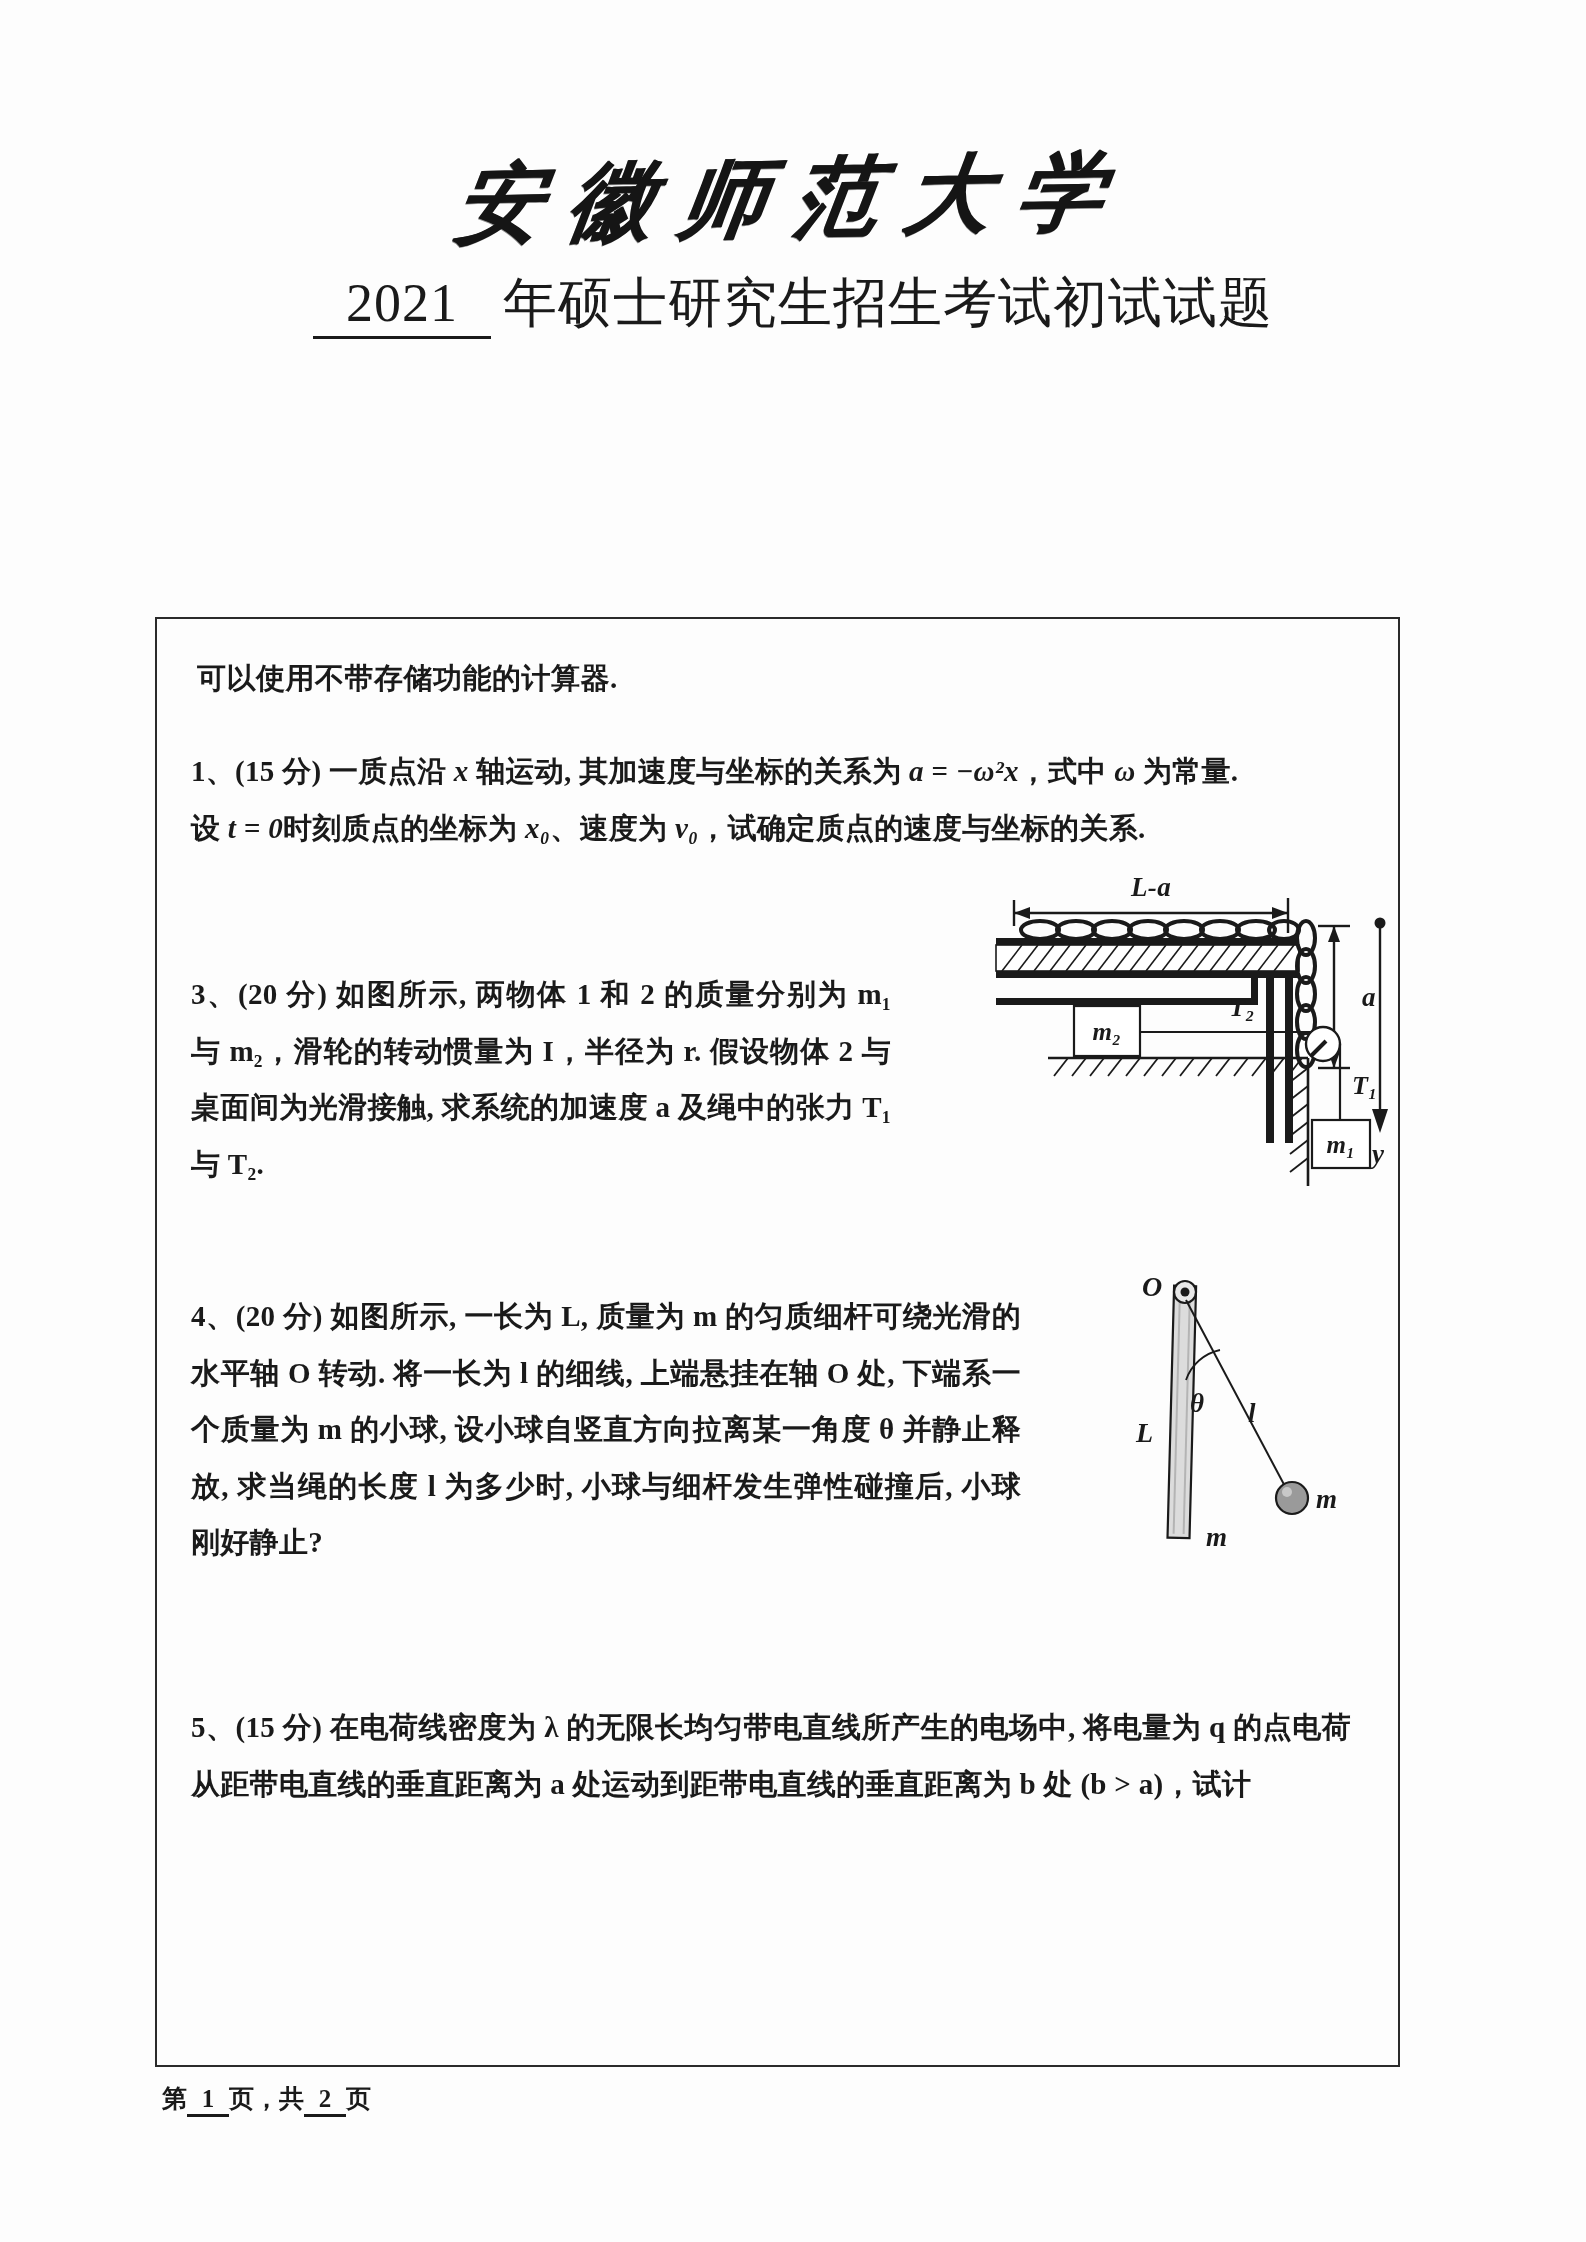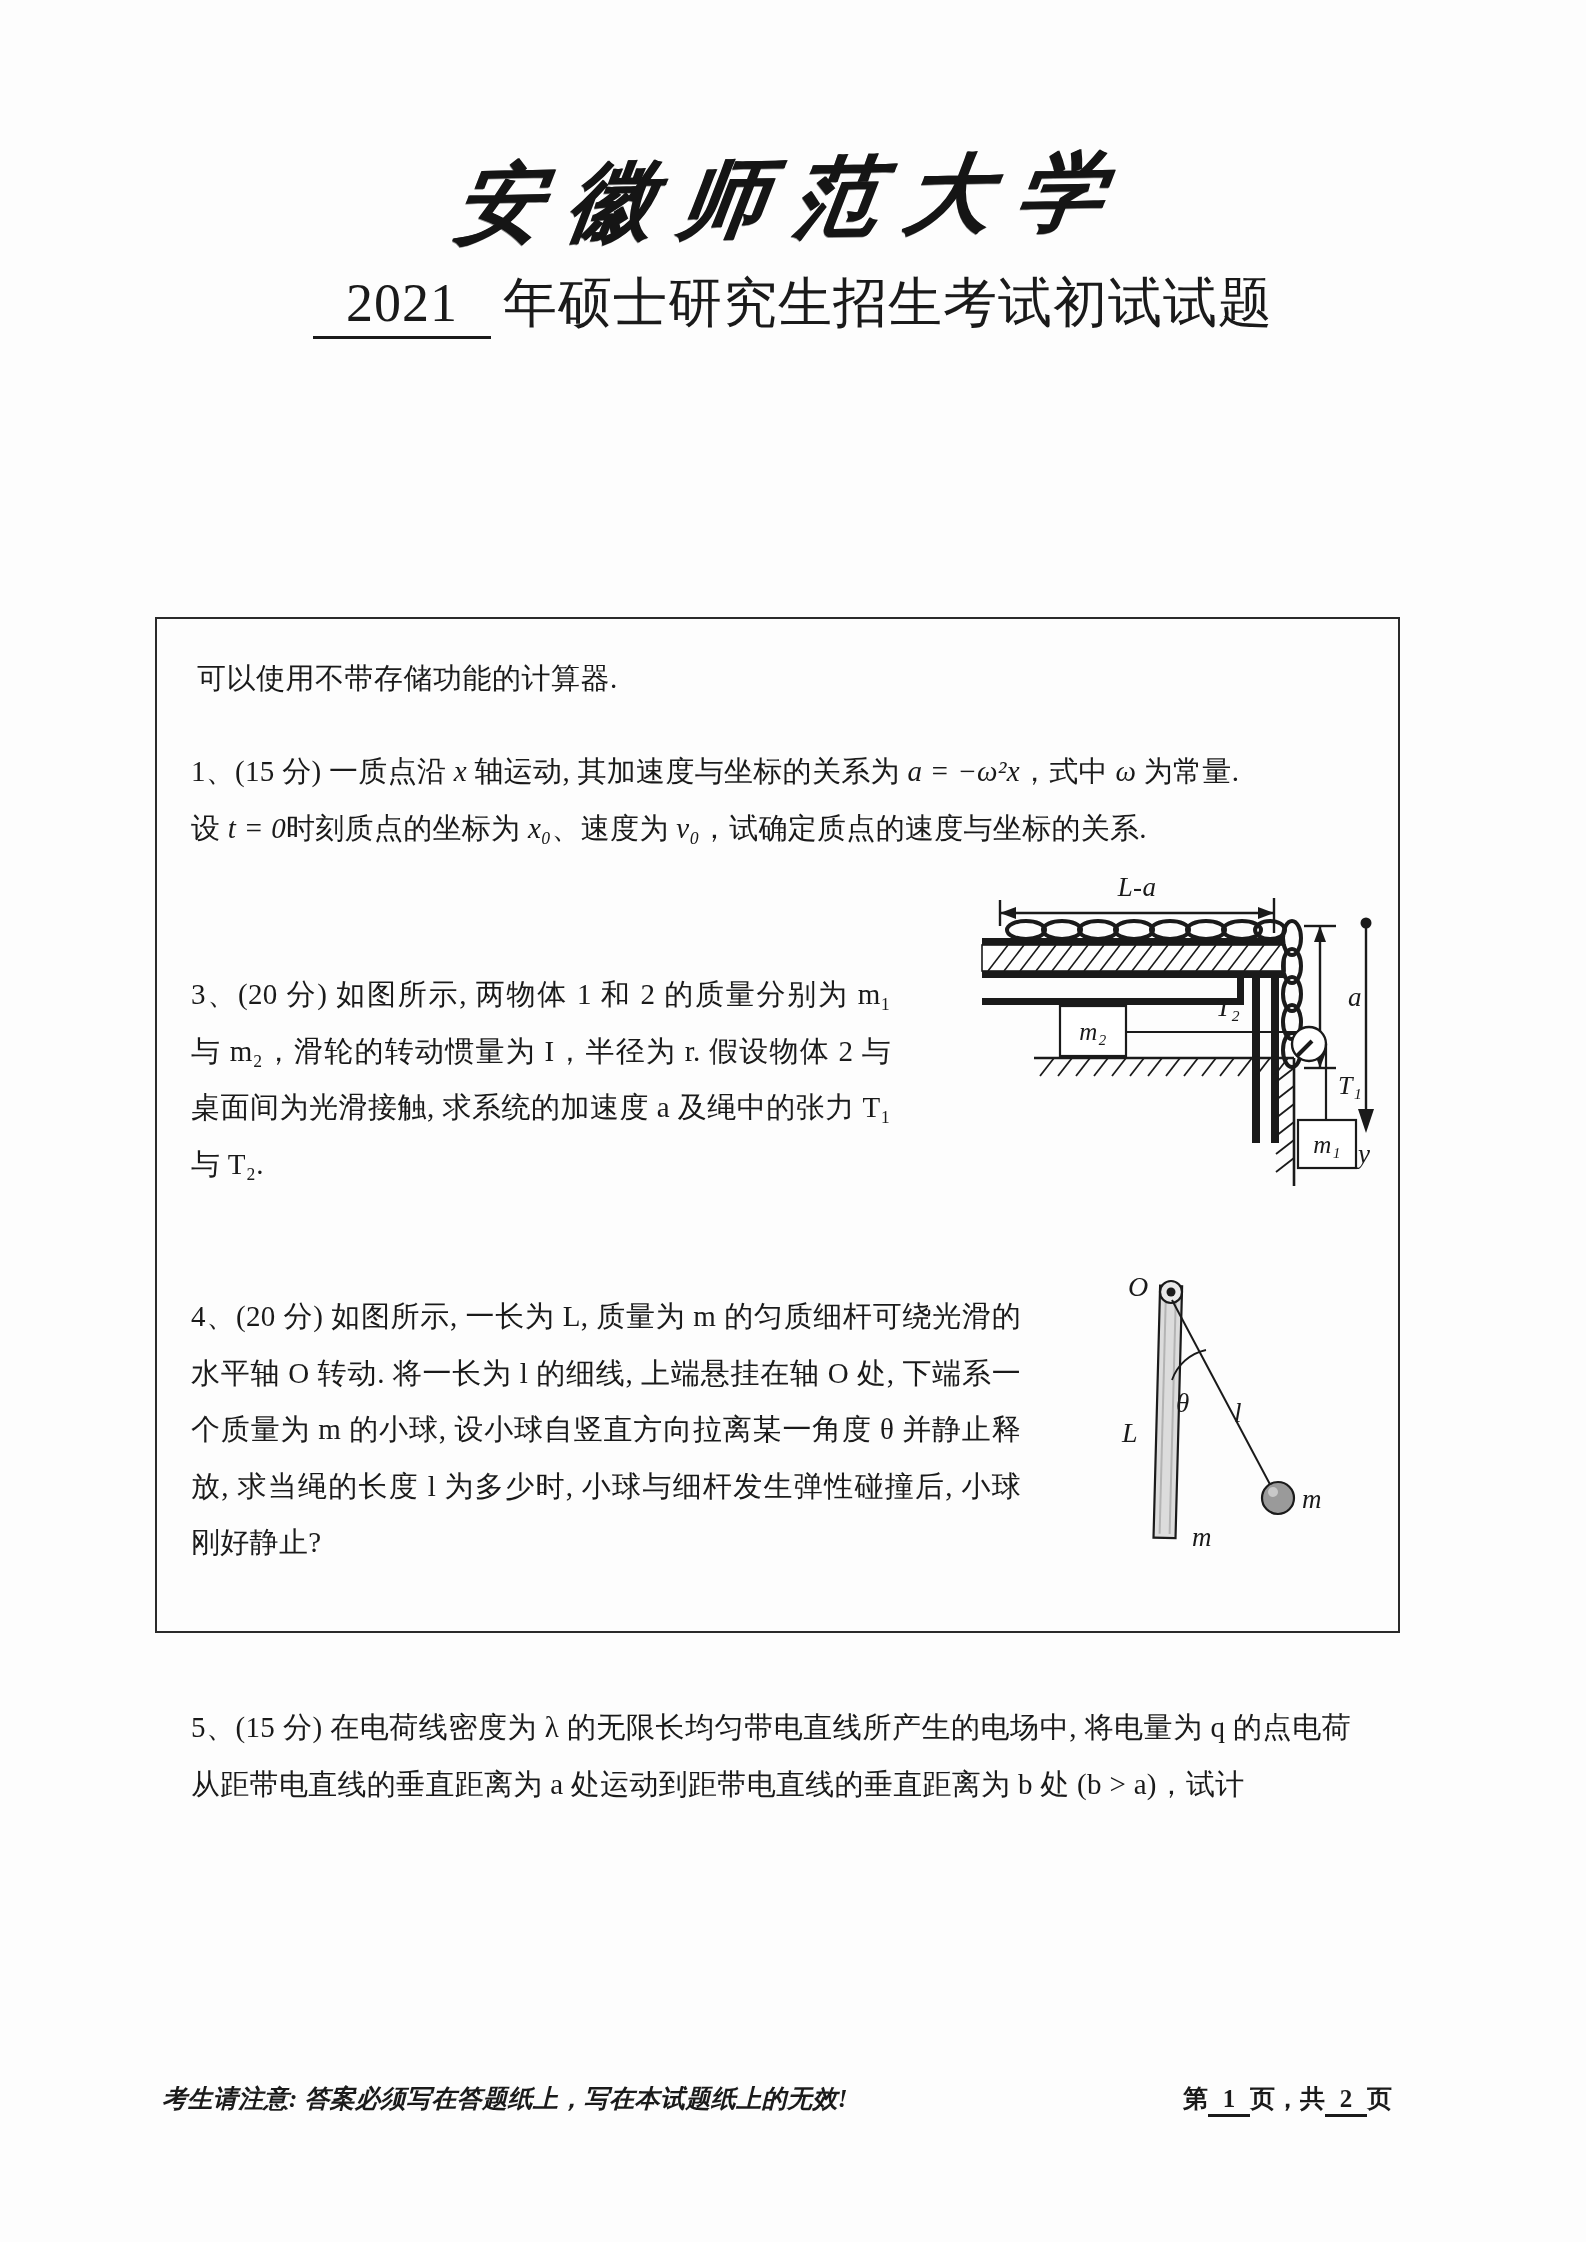--- a/index.html
+++ b/index.html
@@ -89,24 +89,25 @@
     margin-left: 6px;
   }
   .subject-value.wide { min-width: 250px; }
 
   
   .exam-box {
     position: absolute;
     left: 155px;
     top: 617px;
     width: 1245px;
-    height: 1016px;
+    height: 1450px;
     border: 2px solid #2a2a2a;
     box-sizing: border-box;
-    padding: 30px 34px 8px 34px;
+    padding: 30px 20px 8px 34px;
+    font-weight: bold;
   }
 
   .notice-line {
     font-size: 29px;
     letter-spacing: 0.5px;
     margin: 10px 0 0 6px;
   }
 
   .question {
     position: relative;
@@ -376,19 +377,18 @@
         <p>
           <span>5、</span><span>(15 分)</span>
           <span>在电荷线密度为 λ 的无限长均匀带电直线所产生的电场中, 将电量为 q 的点电荷从距带电直线的垂直距离为 a 处运动到距带电直线的垂直距离为 b 处 (b &gt; a)，试计</span>
         </p>
       </div>
     </div>
 
   </div>
 
   <div class="footer">
-    <div class="footer-note">考生请注意: 答案必须写在答题纸上，写在本试题纸上的无效!</div>
     <div class="footer-page">
       <span>第</span><span class="pg-num">1</span><span>页，共</span><span class="pg-num">2</span><span>页</span>
     </div>
   </div>
 
 </div>
 
 </body></html>

